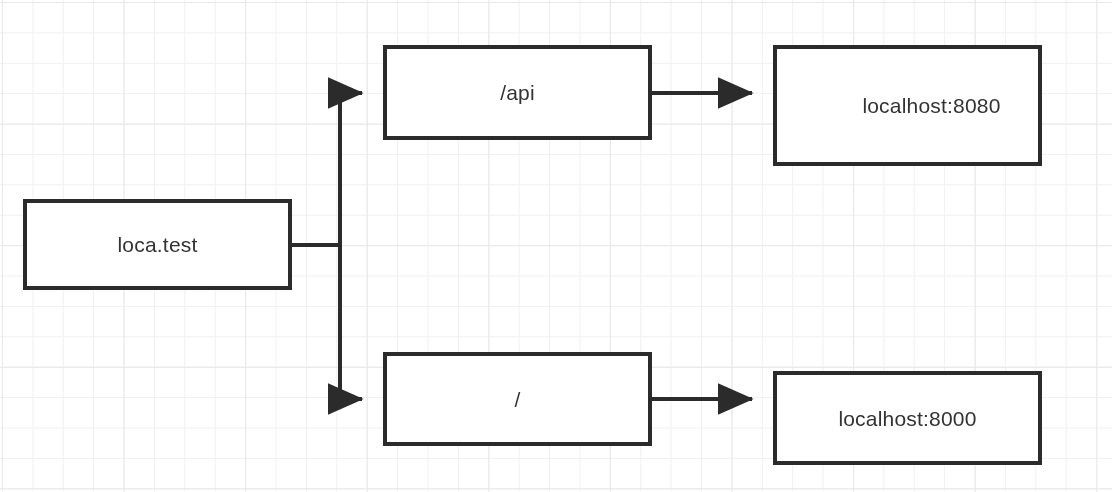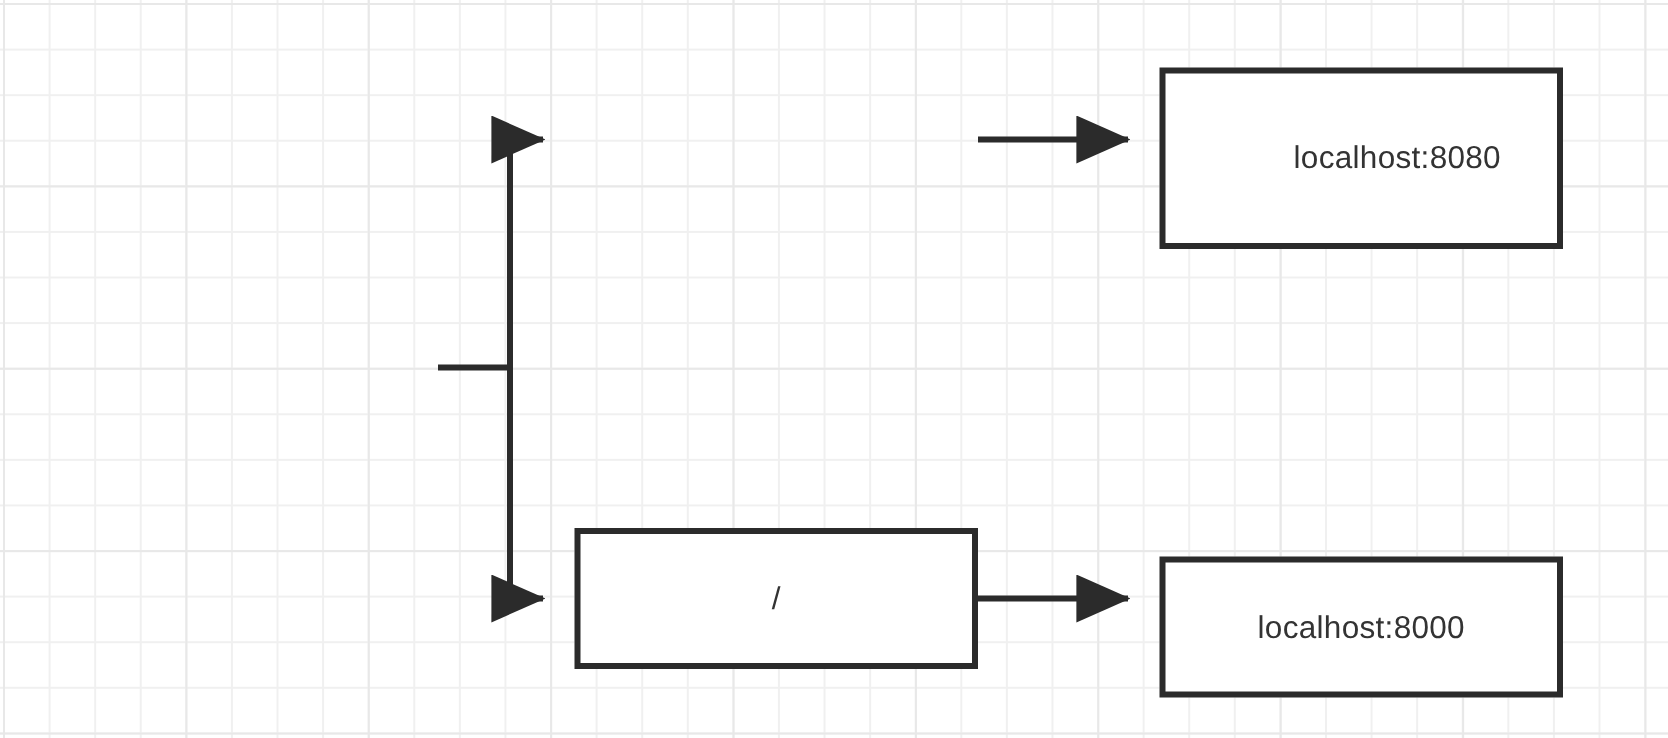--- a/index.html
+++ b/index.html
@@ -80,21 +80,27 @@
 
     <path d="M 340 93 L 362 93" fill="none" stroke="#2b2b2b" stroke-width="4" marker-end="url(#arrowhead)"></path>
 
     <path d="M 340 399 L 362 399" fill="none" stroke="#2b2b2b" stroke-width="4" marker-end="url(#arrowhead)"></path>
 
     <path d="M 652 93 L 752 93" fill="none" stroke="#2b2b2b" stroke-width="4" marker-end="url(#arrowhead)"></path>
 
     <path d="M 652 399 L 752 399" fill="none" stroke="#2b2b2b" stroke-width="4" marker-end="url(#arrowhead)"></path>
   </svg>
 
+  <div class="node" style="left:23px; top:199px; width:269px; height:91px;">
+    <span class="node-label">loca.test</span>
+  </div>
 
+  <div class="node" style="left:383px; top:45px; width:269px; height:95px;">
+    <span class="node-label">/api</span>
+  </div>
 
   <div class="node" style="left:773px; top:45px; width:269px; height:121px;padding-left:48px;">
     <span class="node-label">localhost:8080</span>
   </div>
 
   <div class="node" style="left:383px; top:352px; width:269px; height:94px;">
     <span class="node-label">/</span>
   </div>
 
   <div class="node" style="left:773px; top:352px; width:269px; height:94px;margin-top:19px;">

